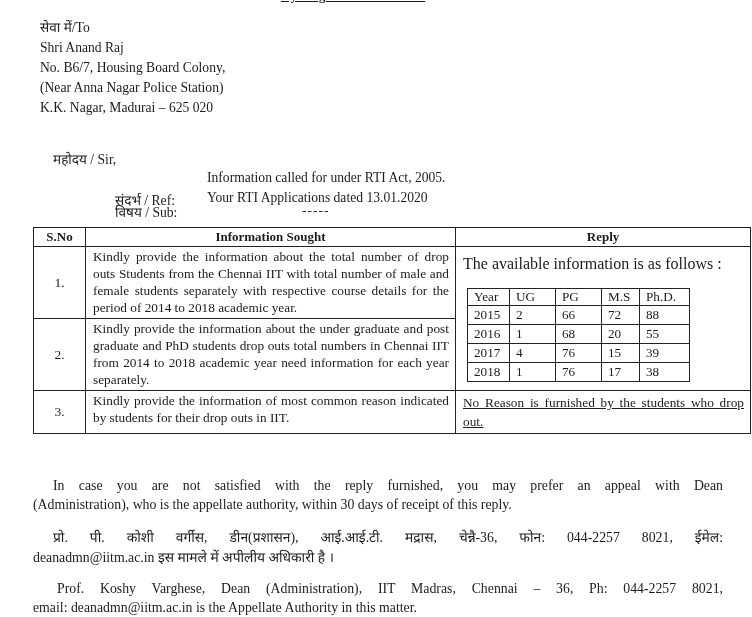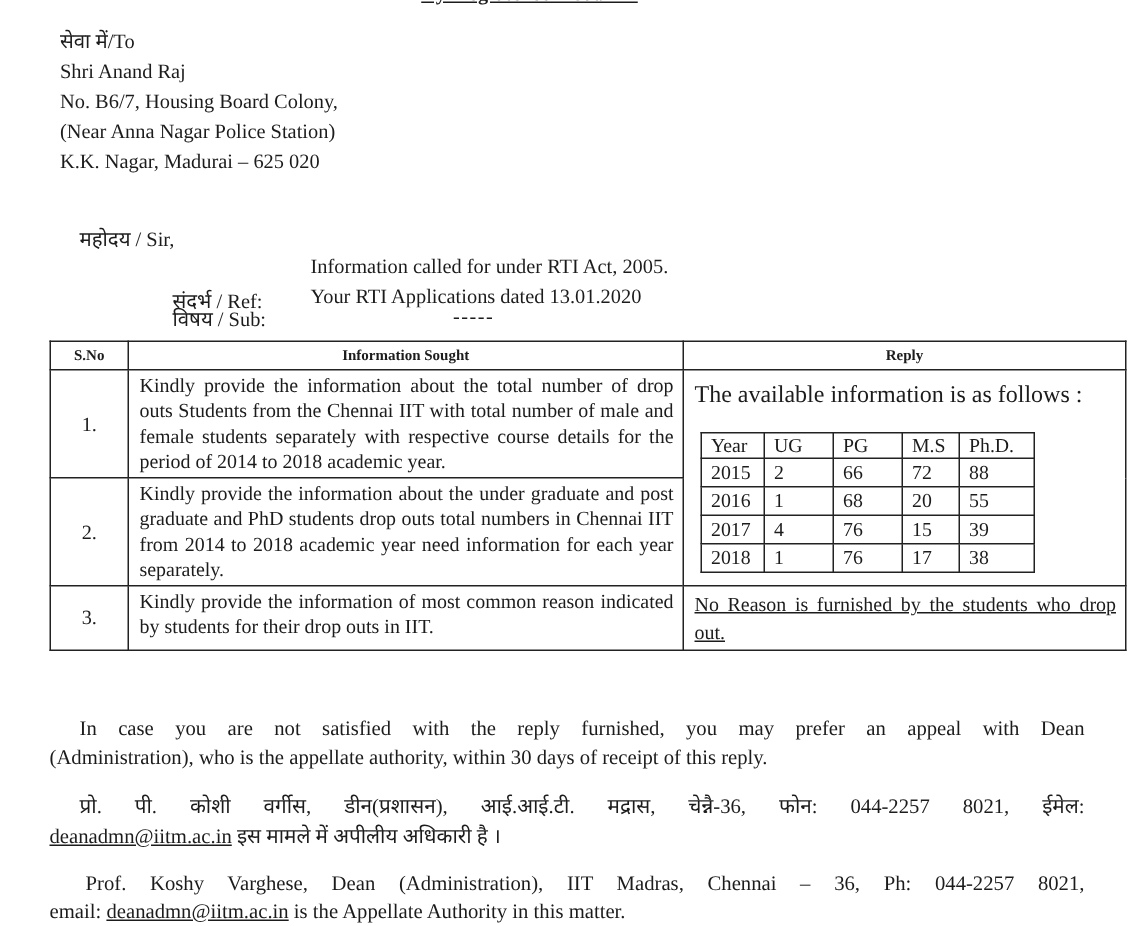--- a/index.html
+++ b/index.html
@@ -14,21 +14,21 @@
     text-decoration:underline; letter-spacing:.6px; text-align:center;
   }
   .address { position:absolute; left:40px; top:18px; font-size:13.6px; line-height:20px; }
   .greeting { position:absolute; left:53px; top:149px; font-size:13.6px; }
   .abs { position:absolute; font-size:13.6px; }
   .separator { position:absolute; left:302px; top:203px; font-size:13.5px; letter-spacing:1px; }
 
   
   .main-table { position:absolute; left:33px; top:227px; width:717px; border-collapse:collapse; table-layout:fixed; }
   .main-table th, .main-table td { border:1.5px solid #222; }
-  .main-table th { height:18px; font-size:10px; font-weight:700; text-align:center; vertical-align:middle; padding:0; }
+  .main-table th { height:18px; font-size:13px; font-weight:700; text-align:center; vertical-align:middle; padding:0; }
   .sno { text-align:center; vertical-align:middle; font-size:13.5px; }
   .info { font-size:13.3px; line-height:17px; text-align:justify; vertical-align:top; padding:1px 6px 2px 7px; }
   .reply-cell { vertical-align:top; padding:8px 5px 4px 7px; }
   .reply-intro { margin:0 0 15px 0; font-size:16px; }
   .reply-short { font-size:13.3px; line-height:19px; text-align:justify; vertical-align:top; padding:2px 6px 2px 7px;text-decoration:underline; }
   tr.r1 { height:69px; } tr.r2 { height:71px; } tr.r3 { height:40px; }
 
   
   .inner-table { border-collapse:collapse; margin-left:4px; table-layout:fixed;border-radius:11px; }
   .inner-table td { border:1.5px solid #222; font-size:13.2px; font-weight:400; height:18px; padding:0 2px 0 6px; text-align:left; vertical-align:middle; }
@@ -38,21 +38,21 @@
   .para { position:absolute; left:33px; width:690px; }
   .jline { text-align:justify; text-align-last:justify; }
   .indent1 { text-indent:20px; }
   .indent2 { text-indent:24px;margin-top:12px; }
   .hi { font-size:13.8px; line-height:20px; }
   .en { font-size:13.8px; line-height:19px; }
   #p-appeal-hi { top:437px; }
   #p-appeal-en { top:476px; }
   #p-contact-hi { top:528px; }
   #p-contact-en { top:567px; }
-  .email { text-decoration:underline; }
+  .email { }
 </style>
 </head>
 <body>
 
 <div class="page">
 
   <div class="top-clip">
     <span>By Registered Post/AD</span>
   </div>
 

